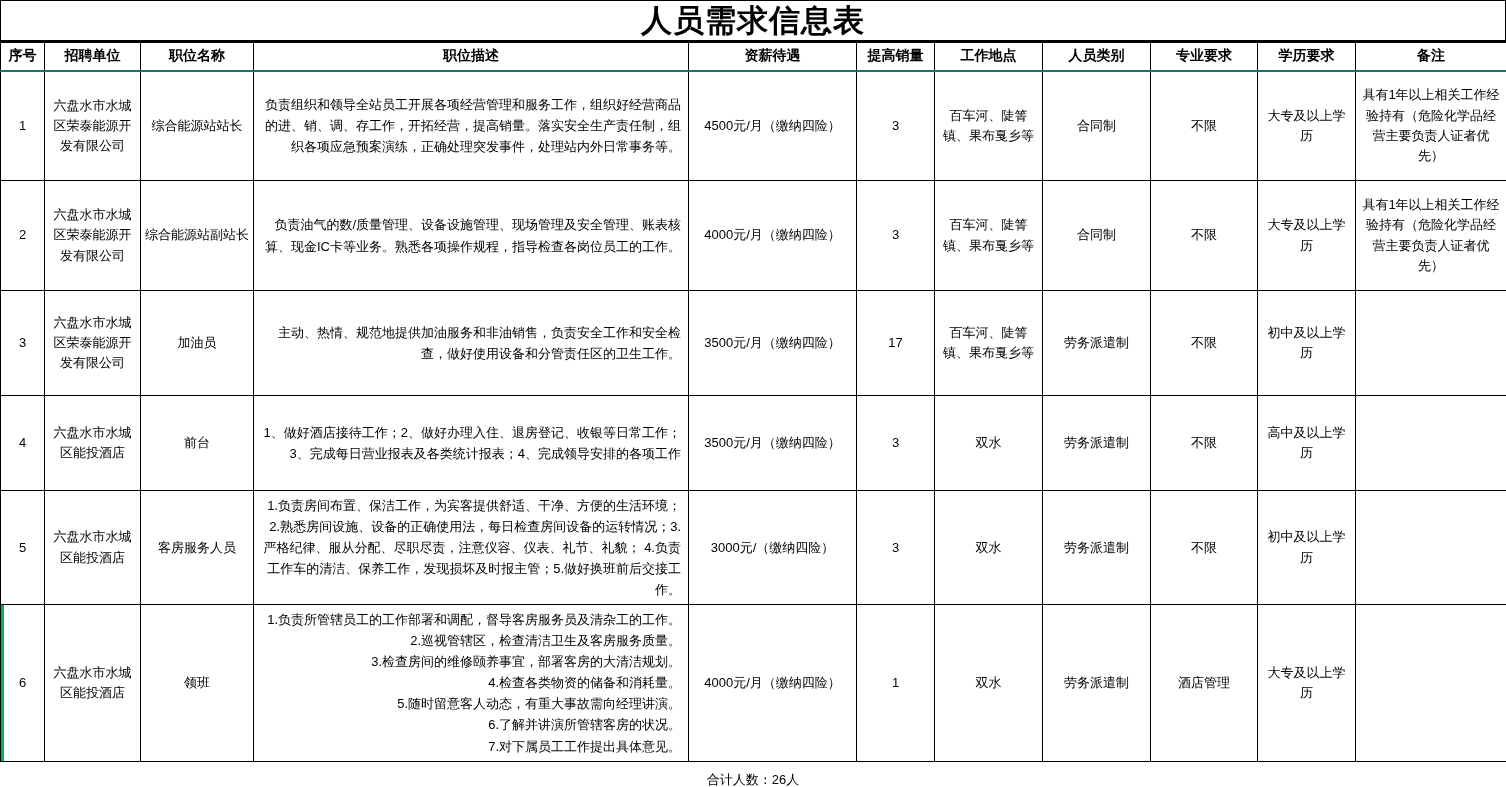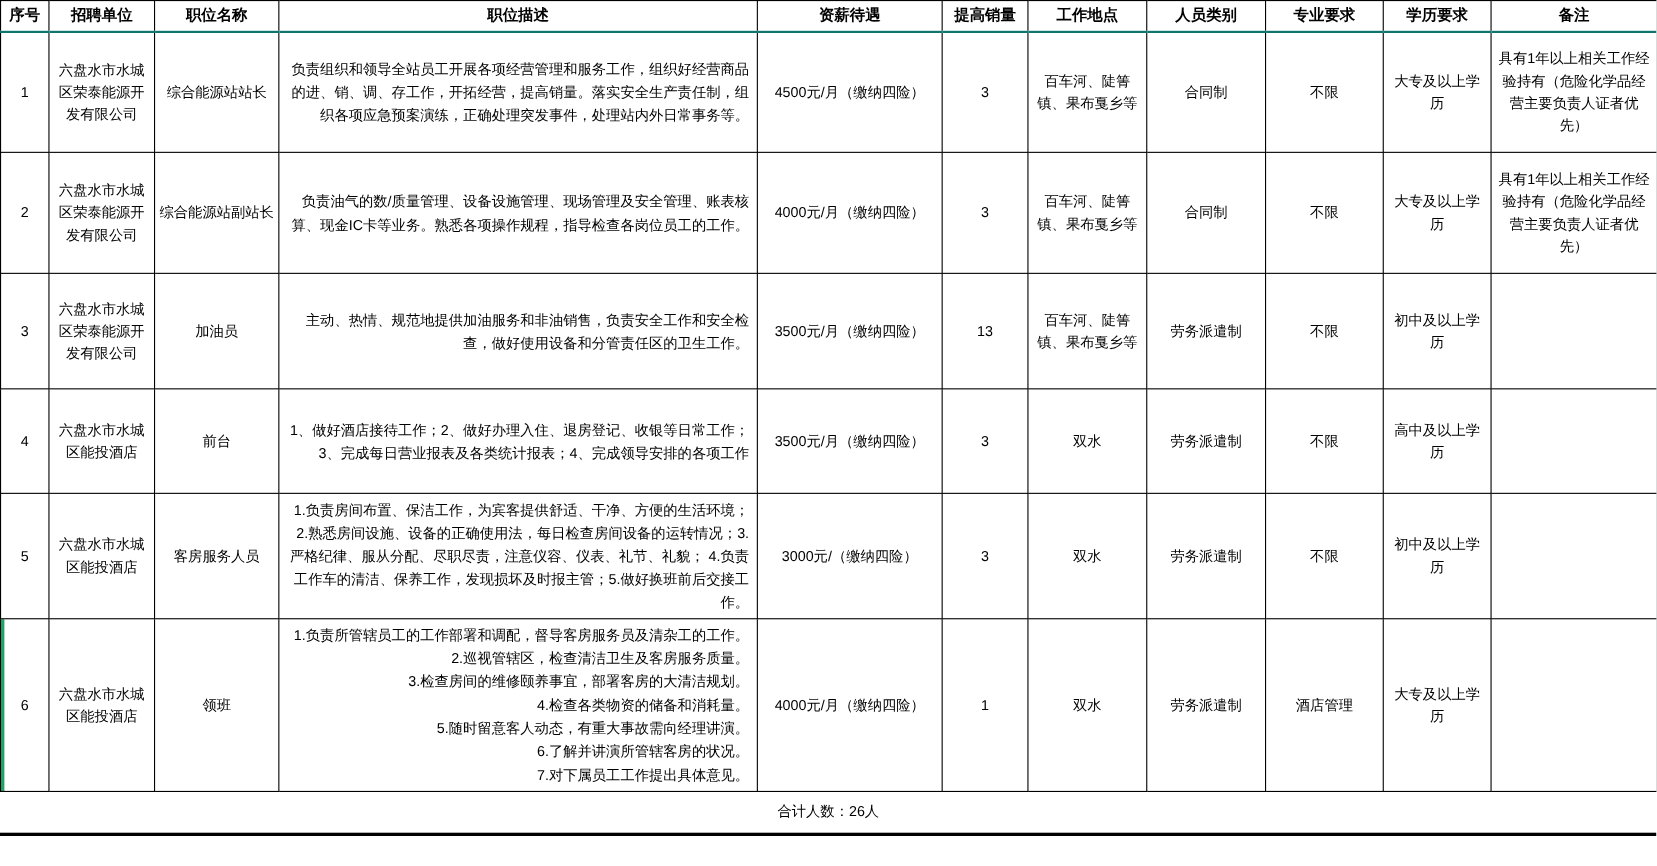--- a/index.html
+++ b/index.html
@@ -85,20 +85,21 @@
     align-items: center;
     justify-content: center;
     font-size: 13px;
   }
 </style>
 </head>
 <body>
 
 <div class="sheet">
 
+  <div class="title-row">人员需求信息表</div>
 
   <table class="req-table">
     <colgroup>
       <col class="c0">
         <col class="c1">
         <col class="c2">
         <col class="c3">
         <col class="c4">
       <col class="c5">
         <col class="c6">
@@ -148,21 +149,21 @@
         <td>不限</td>
         <td>大专及以上学历</td>
         <td>具有1年以上相关工作经验持有（危险化学品经营主要负责人证者优先）</td>
       </tr>
       <tr class="r3">
         <td>3</td>
         <td>六盘水市水城区荣泰能源开发有限公司</td>
         <td>加油员</td>
         <td class="desc">主动、热情、规范地提供加油服务和非油销售，负责安全工作和安全检查，做好使用设备和分管责任区的卫生工作。</td>
         <td>3500元/月（缴纳四险）</td>
-        <td>13</td>
+        <td>17</td>
         <td>百车河、陡箐镇、果布戛乡等</td>
         <td>劳务派遣制</td>
         <td>不限</td>
         <td>初中及以上学历</td>
         <td></td>
       </tr>
       <tr class="r4">
         <td>4</td>
         <td>六盘水市水城区能投酒店</td>
         <td>前台</td>

